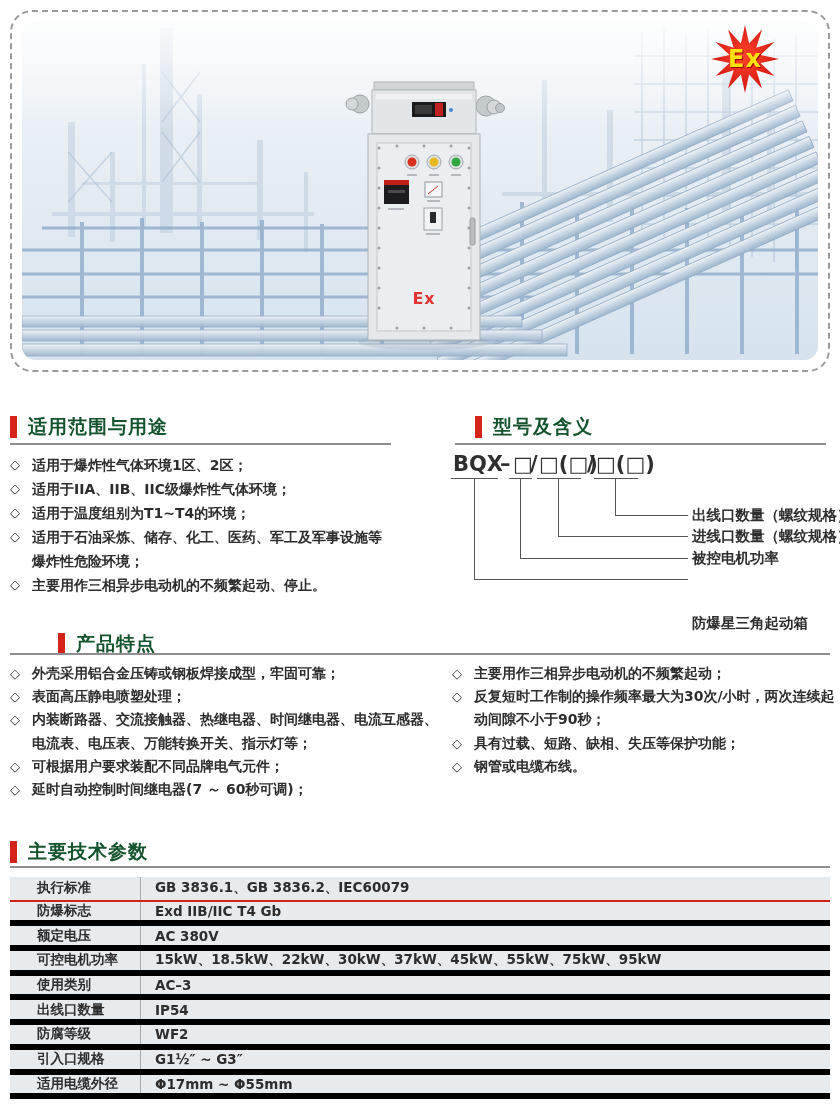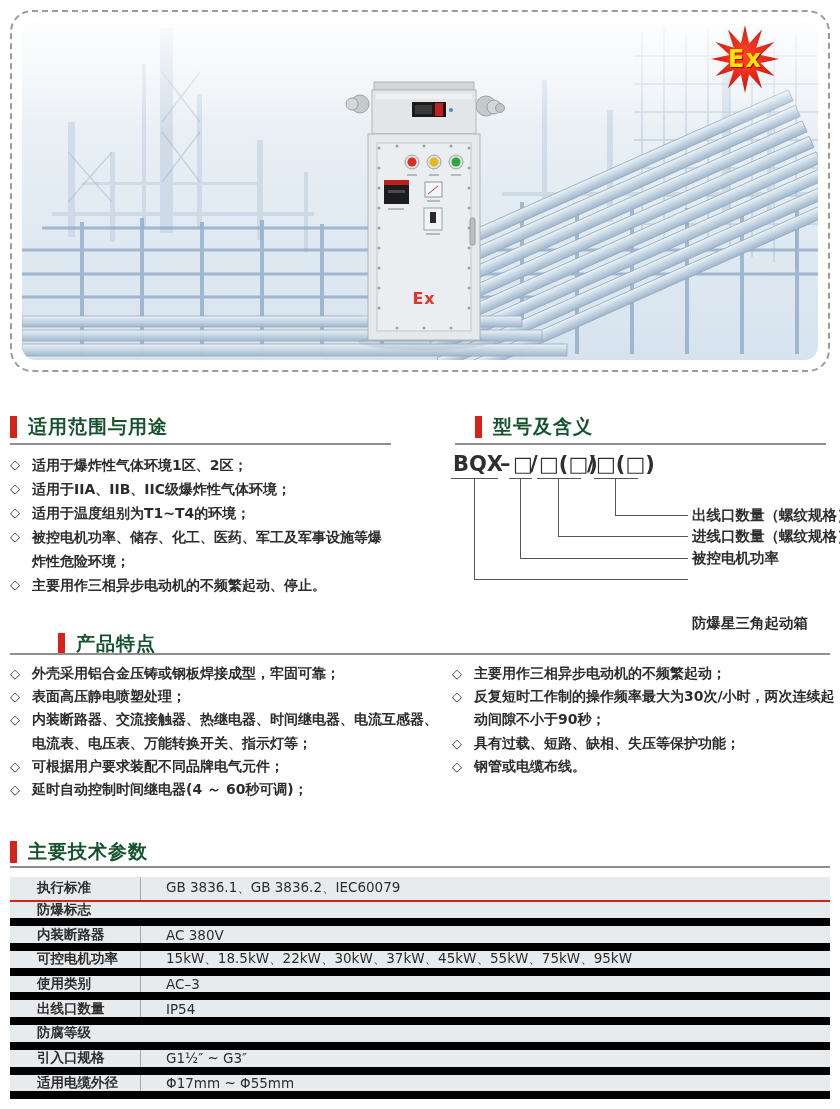--- a/index.html
+++ b/index.html
@@ -43,26 +43,26 @@
   .usage .bi { line-height:24px; }
   .feat .bi { line-height:23.2px; }
   
   .fp { position:absolute; font-size:21px; font-weight:600; color:#2f2f2f; line-height:24px; }
   .ln { position:absolute; background:#555; }
   .dlabel { position:absolute; left:692px; font-size:14.5px; font-weight:bold; color:#2d2d2d; white-space:nowrap; }
   
   .spec-table { position:absolute; left:10px; top:877px; width:820px; }
   .srow {
     display:flex; height:24.7px; background:#e8ebee;
-    border-bottom:8px solid #000000; align-items:stretch;
+    border-bottom:6px solid #000000; align-items:stretch;
     font-size:13.5px; color:#2d2d2d;
   }
   .srow.first { border-bottom:2px solid #d42318; }
   .sl { width:130px; flex:0 0 130px; padding-left:27px; font-weight:bold; display:flex; align-items:center; }
-  .sv { flex:1; padding-left:25px; border-left:1px solid #a4a9ae; font-weight:400; display:flex; align-items:center; }
+  .sv { flex:1; padding-left:14px; border-left:1px solid #a4a9ae; font-weight:700; display:flex; align-items:center; }
 </style>
 </head>
 <body>
 
 <div class="page">
 
   <div class="photo-frame">
     <div class="photo">
       <svg class="scene" width="796" height="338" viewBox="0 0 796 338">
         <defs>
@@ -247,21 +247,21 @@
     <div class="bi">
         <span class="dia">◇</span>
         <span class="tx">适用于IIA、IIB、IIC级爆炸性气体环境；</span>
       </div>
     <div class="bi">
         <span class="dia">◇</span>
         <span class="tx">适用于温度组别为T1~T4的环境；</span>
       </div>
     <div class="bi">
         <span class="dia">◇</span>
-        <span class="tx">被控电机功率、储存、化工、医药、军工及军事设施等爆炸性危险环境；</span>
+        <span class="tx">适用于石油采炼、储存、化工、医药、军工及军事设施等爆炸性危险环境；</span>
       </div>
     <div class="bi">
         <span class="dia">◇</span>
         <span class="tx">主要用作三相异步电动机的不频繁起动、停止。</span>
       </div>
   </div>
 
   <div class="sec-head" style="left:455px; top:414px;margin-left:20px;">
     <span class="sec-bar"></span>
     <span class="sec-title">型号及含义</span>
@@ -313,21 +313,21 @@
     <div class="bi">
         <span class="dia">◇</span>
         <span class="tx">内装断路器、交流接触器、热继电器、时间继电器、电流互感器、电流表、电压表、万能转换开关、指示灯等；</span>
       </div>
     <div class="bi">
         <span class="dia">◇</span>
         <span class="tx">可根据用户要求装配不同品牌电气元件；</span>
       </div>
     <div class="bi">
         <span class="dia">◇</span>
-        <span class="tx">延时自动控制时间继电器(4 ～ 60秒可调)；</span>
+        <span class="tx">延时自动控制时间继电器(7 ～ 60秒可调)；</span>
       </div>
   </div>
   <div class="blist feat" style="left:452px; top:662px; width:388px;">
     <div class="bi">
         <span class="dia">◇</span>
         <span class="tx">主要用作三相异步电动机的不频繁起动；</span>
       </div>
     <div class="bi">
         <span class="dia">◇</span>
         <span class="tx">反复短时工作制的操作频率最大为30次/小时，两次连续起动间隙不小于90秒；</span>
@@ -348,39 +348,41 @@
   </div>
   <div class="rule" style="left:10px; top:866px; width:820px;"></div>
 
   <div class="spec-table">
     <div class="srow first">
       <div class="sl">执行标准</div>
       <div class="sv">GB 3836.1、GB 3836.2、IEC60079</div>
     </div>
     <div class="srow">
       <div class="sl">防爆标志</div>
-    </div>
-    <div class="srow">
-      <div class="sl">内装断路器</div>
+      <div class="sv">Exd IIB/IIC T4 Gb</div>
+    </div>
+    <div class="srow">
+      <div class="sl">额定电压</div>
       <div class="sv">AC 380V</div>
     </div>
     <div class="srow">
       <div class="sl">可控电机功率</div>
       <div class="sv">15kW、18.5kW、22kW、30kW、37kW、45kW、55kW、75kW、95kW</div>
     </div>
     <div class="srow">
       <div class="sl">使用类别</div>
       <div class="sv">AC–3</div>
     </div>
     <div class="srow">
       <div class="sl">出线口数量</div>
       <div class="sv">IP54</div>
     </div>
     <div class="srow">
       <div class="sl">防腐等级</div>
+      <div class="sv">WF2</div>
     </div>
     <div class="srow">
       <div class="sl">引入口规格</div>
       <div class="sv">G1½″ ~ G3″</div>
     </div>
     <div class="srow">
       <div class="sl">适用电缆外径</div>
       <div class="sv">Φ17mm ~ Φ55mm</div>
     </div>
   </div>

